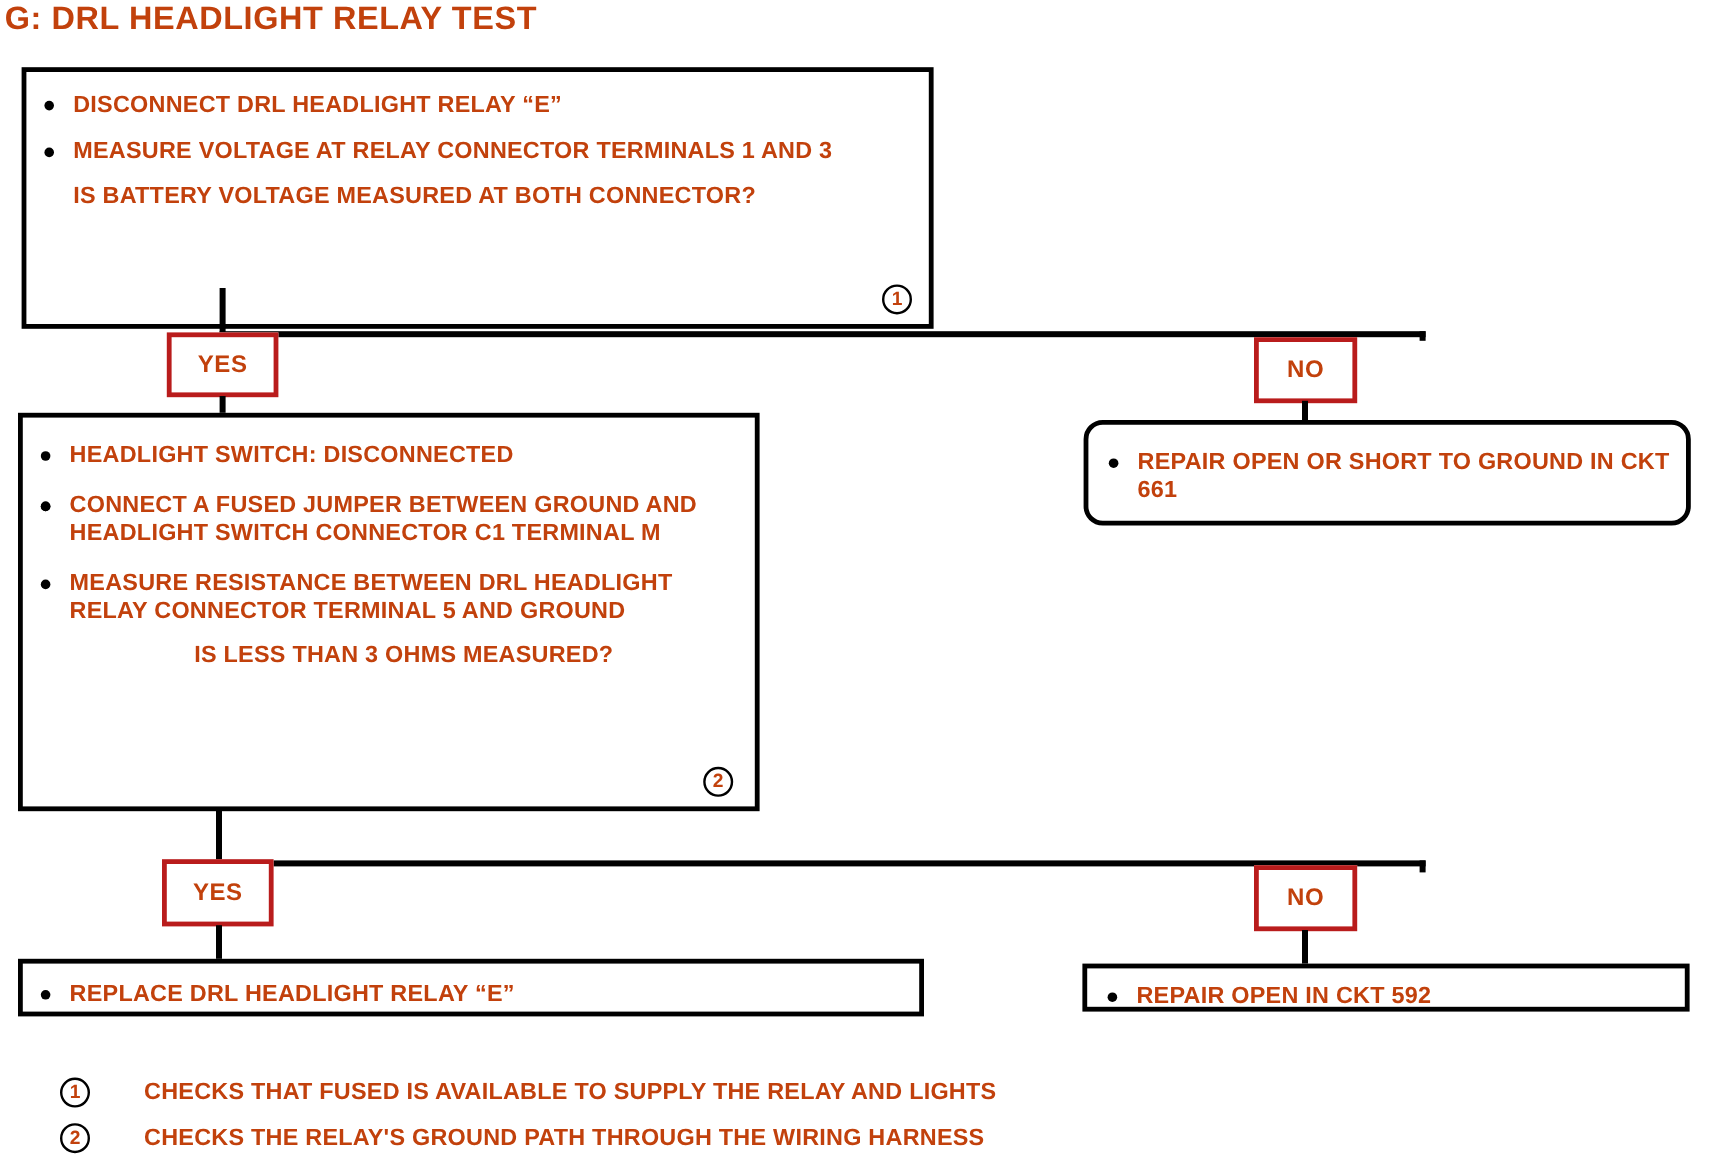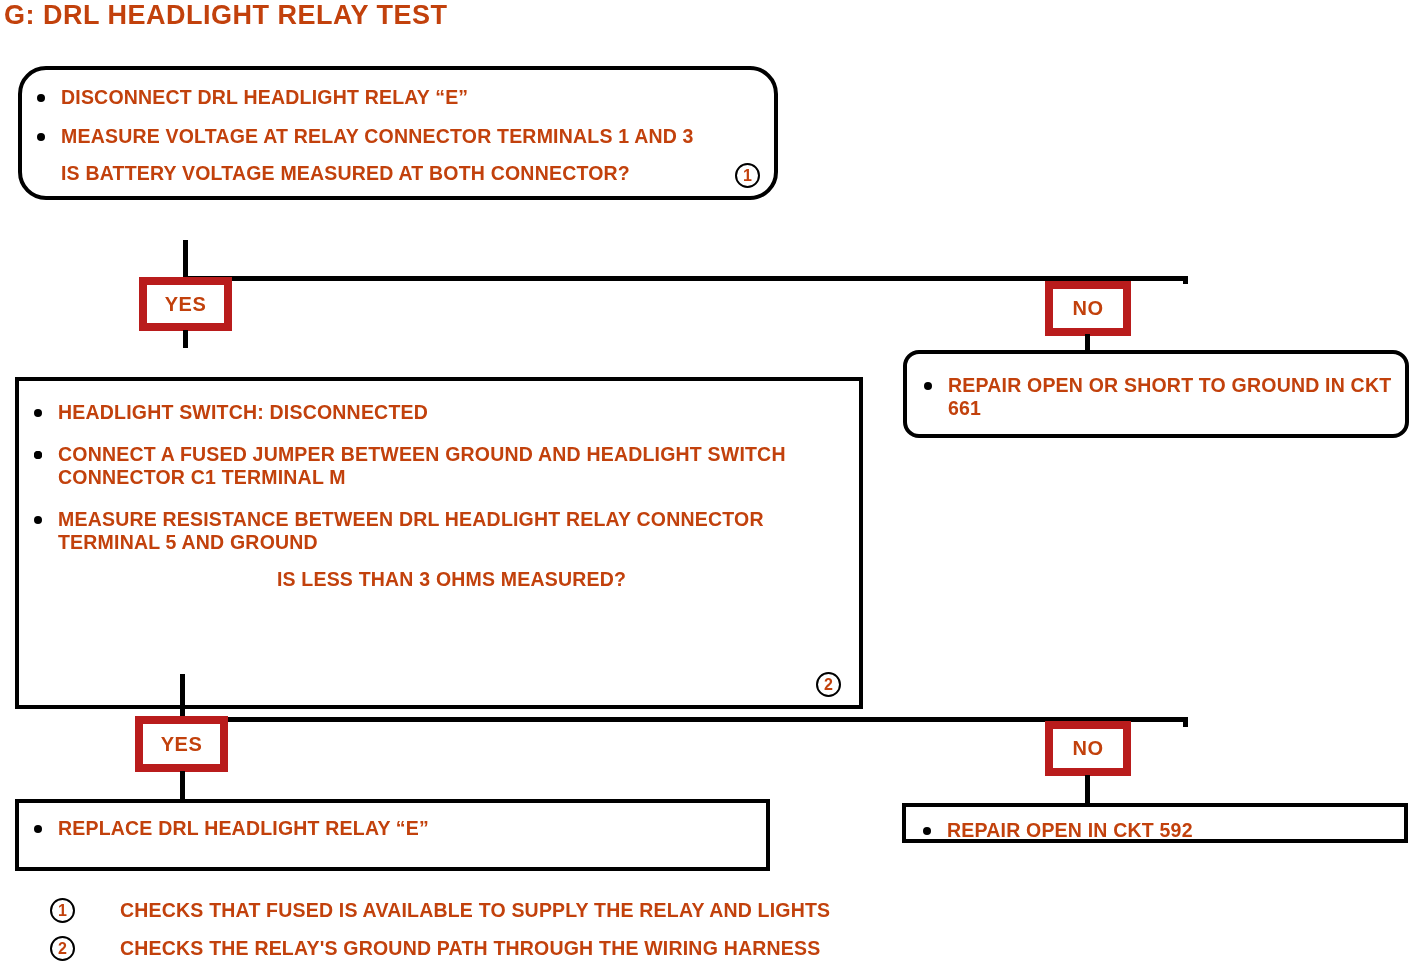--- a/index.html
+++ b/index.html
@@ -31,21 +31,21 @@
   
   .box {
     position: absolute;
     box-sizing: border-box;
     border: 4px solid #000;
     background: #fff;
   }
   .small-box {
     position: absolute;
     box-sizing: border-box;
-    border: 8px solid #b91c1c;
+    border: 4px solid #b91c1c;
     background: #fff;
     display: flex;
     align-items: center;
     justify-content: center;
     font-size: 20px;
     font-weight: bold;
     letter-spacing: 0.5px;
   }
 
   
@@ -137,21 +137,21 @@
     white-space: nowrap;
   }
 </style>
 </head>
 <body>
 
 <div id="page">
 
   <div class="title">G: DRL HEADLIGHT RELAY TEST</div>
 
-  <div class="box" style="left:18px; top:66px; width:760px; height:134px;border-radius:28px;">
+  <div class="box" style="left:18px; top:56px; width:760px; height:218px;">
     <ul class="blist" style="margin:16px 14px 0 6px;">
       <li>
         <span class="bullet"></span>
         <span>DISCONNECT DRL HEADLIGHT RELAY “E”</span>
       </li>
       <li style="margin-bottom:14px;">
         <span class="bullet"></span>
         <span>MEASURE VOLTAGE AT RELAY CONNECTOR TERMINALS 1 AND 3</span>
       </li>
     </ul>
@@ -177,21 +177,21 @@
 
   <div class="box" style="left:903px; top:350px; width:506px; height:88px;border-radius:16px;">
     <ul class="blist" style="margin:20px 12px 0 8px;">
       <li>
         <span class="bullet"></span>
         <span>REPAIR OPEN OR SHORT TO GROUND IN CKT 661</span>
       </li>
     </ul>
   </div>
 
-  <div class="box" style="left:15px; top:344px; width:848px; height:332px;margin-top:33px;">
+  <div class="box" style="left:15px; top:344px; width:618px; height:332px;">
     <ul class="blist" style="margin:20px 14px 0 6px;">
       <li style="margin-bottom:19px;">
         <span class="bullet"></span>
         <span>HEADLIGHT SWITCH: DISCONNECTED</span>
       </li>
       <li style="margin-bottom:19px;">
         <span class="bullet"></span>
       </li>
       <li style="margin-bottom:19px;">
         <span class="bullet"></span>
@@ -215,21 +215,21 @@
   </div>
 
   <div class="small-box" style="left:1045px; top:721px; width:86px; height:55px;">
     <span>NO</span>
   </div>
 
   <div class="vline" style="left:180px; top:771px; height:29px;"></div>
 
   <div class="vline" style="left:1085px; top:775px; height:29px;"></div>
 
-  <div class="box" style="left:15px; top:799px; width:755px; height:72px;">
+  <div class="box" style="left:15px; top:799px; width:755px; height:48px;">
     <ul class="blist" style="margin:14px 12px 0 6px;">
       <li>
         <span class="bullet"></span>
         <span>REPLACE DRL HEADLIGHT RELAY “E”</span>
       </li>
     </ul>
   </div>
 
   <div class="box" style="left:902px; top:803px; width:506px; height:40px;">
     <ul class="blist" style="margin:12px 12px 0 8px;">

